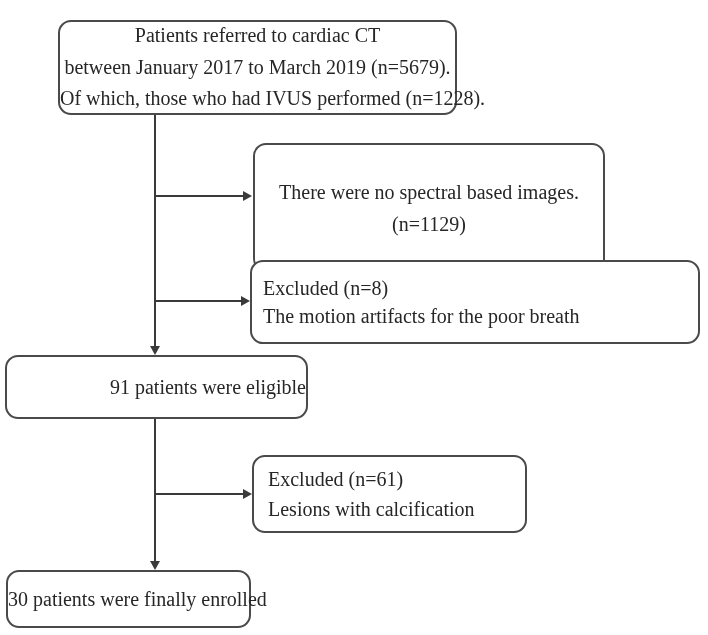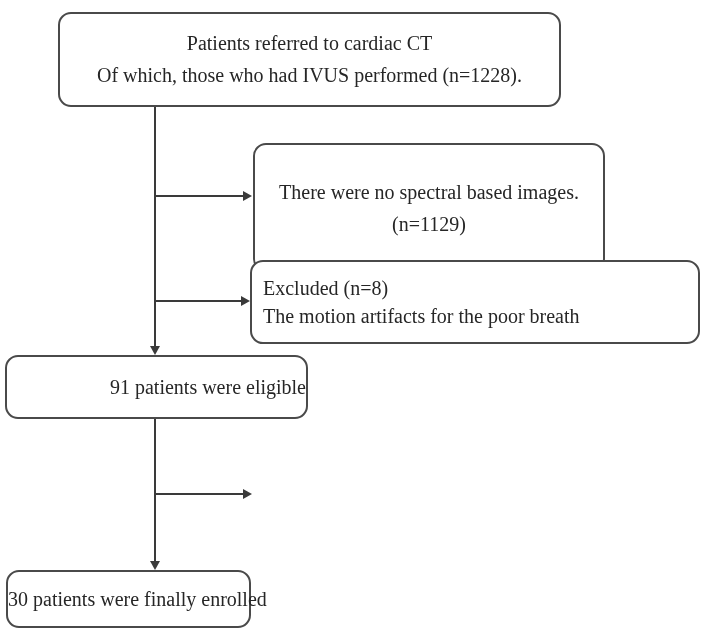--- a/index.html
+++ b/index.html
@@ -27,21 +27,21 @@
     display: flex;
     flex-direction: column;
     justify-content: center;
     font-size: 20px;
   }
   .node .line { white-space: nowrap; }
   .center { text-align: center; }
   .left   { text-align: left; }
 
   
-  .box-referral   { left: 58px;  top: 12px;   width: 503px; height: 95px;  line-height: 31.5px; text-align: center; }
+  .box-referral   { left: 58px;  top: 20px;   width: 399px; height: 95px;  line-height: 31.5px; text-align: center; }
   .box-spectral   { left: 253px; top: 143px; width: 352px; height: 129px; line-height: 32px; }
   .box-excluded8  { left: 250px; top: 260px; width: 450px; height: 84px;  line-height: 28.5px; padding: 13px 11px; }
   .box-eligible   { left: 5px;   top: 355px; width: 303px; height: 64px;  line-height: 30px; text-align: right; }
   .box-excluded61 { left: 252px; top: 455px; width: 275px; height: 78px;  line-height: 30px; padding: 0 14px; }
   .box-enrolled   { left: 6px;   top: 570px; width: 245px; height: 58px;  line-height: 30px; }
 
   
   .conn { position: absolute; background: var(--connector); }
   .v1 { left: 154px; top: 103px; width: 2px; height: 244px; }
   .h1 { left: 155px; top: 195px; width: 89px; height: 2px; }
@@ -78,35 +78,40 @@
   <div class="conn h3"></div>
 
   <div class="arrow arrow-down a-v1"></div>
   <div class="arrow arrow-right a-h1"></div>
   <div class="arrow arrow-right a-h2"></div>
   <div class="arrow arrow-down a-v2"></div>
   <div class="arrow arrow-right a-h3"></div>
 
   <div class="node box-referral center">
     <div class="line">Patients referred to cardiac CT</div>
+    <div class="line">between January 2017 to March 2019 (n=5679).</div>
     <div class="line">Of which, those who had IVUS performed (n=1228).</div>
   </div>
 
   <div class="node box-spectral center">
     <div class="line">There were no spectral based images.</div>
     <div class="line">(n=1129)</div>
   </div>
 
   <div class="node box-excluded8 left">
     <div class="line">Excluded (n=8)</div>
     <div class="line">The motion artifacts for the poor breath</div>
   </div>
 
   <div class="node box-eligible center">
     <div class="line">91 patients were eligible</div>
   </div>
 
+  <div class="node box-excluded61 left">
+    <div class="line">Excluded (n=61)</div>
+    <div class="line">Lesions with calcification</div>
+  </div>
 
   <div class="node box-enrolled center">
     <div class="line">30 patients were finally enrolled</div>
   </div>
 
 </div>
 
 </body></html>

